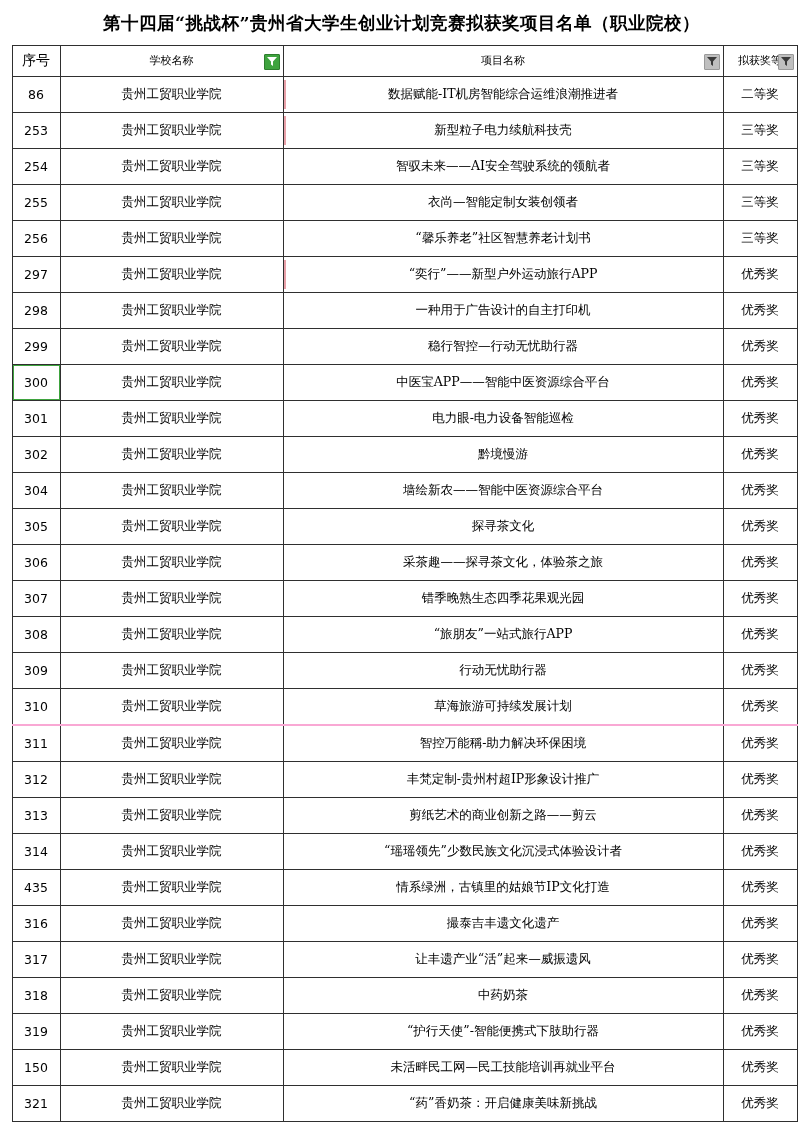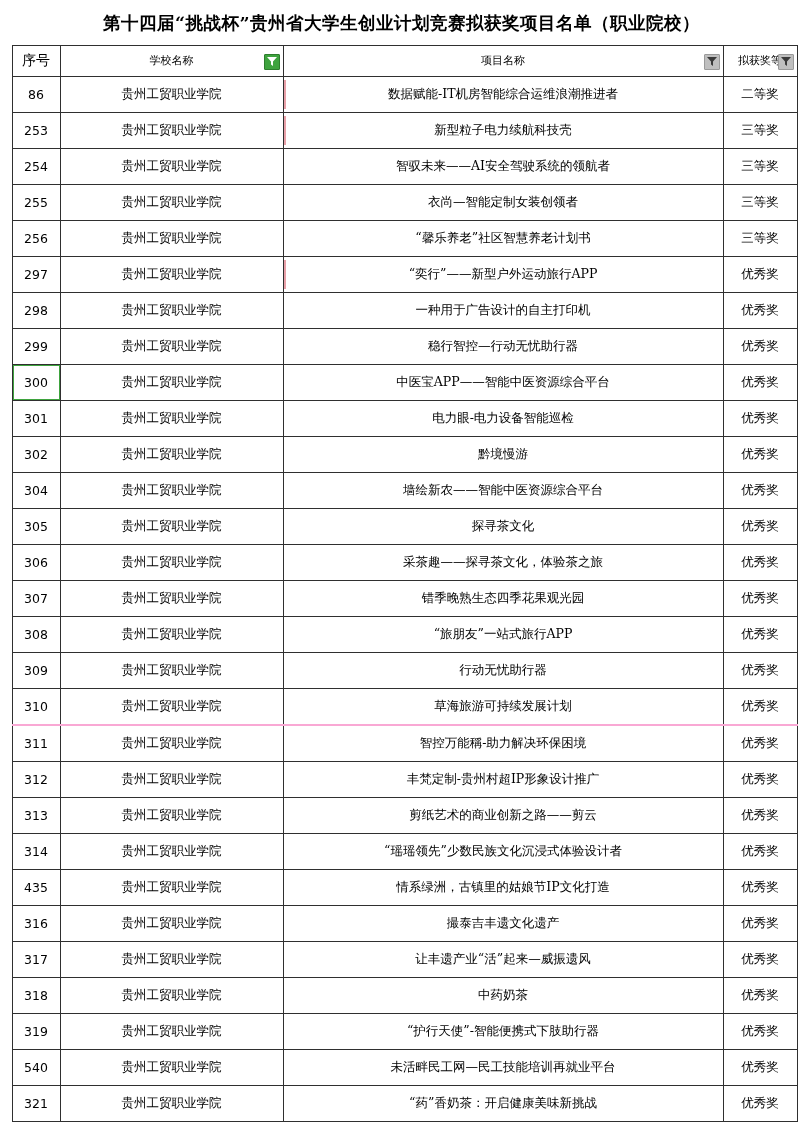--- a/index.html
+++ b/index.html
@@ -305,21 +305,21 @@
           <td class="project">中药奶茶</td>
           <td class="award">优秀奖</td>
         </tr>
         <tr>
           <td class="idx">319</td>
           <td class="school">贵州工贸职业学院</td>
           <td class="project">“护行天使”-智能便携式下肢助行器</td>
           <td class="award">优秀奖</td>
         </tr>
         <tr>
-          <td class="idx">540</td>
+          <td class="idx">150</td>
           <td class="school">贵州工贸职业学院</td>
           <td class="project">未活畔民工网—民工技能培训再就业平台</td>
           <td class="award">优秀奖</td>
         </tr>
         <tr>
           <td class="idx">321</td>
           <td class="school">贵州工贸职业学院</td>
           <td class="project">“药”香奶茶：开启健康美味新挑战</td>
           <td class="award">优秀奖</td>
         </tr>

